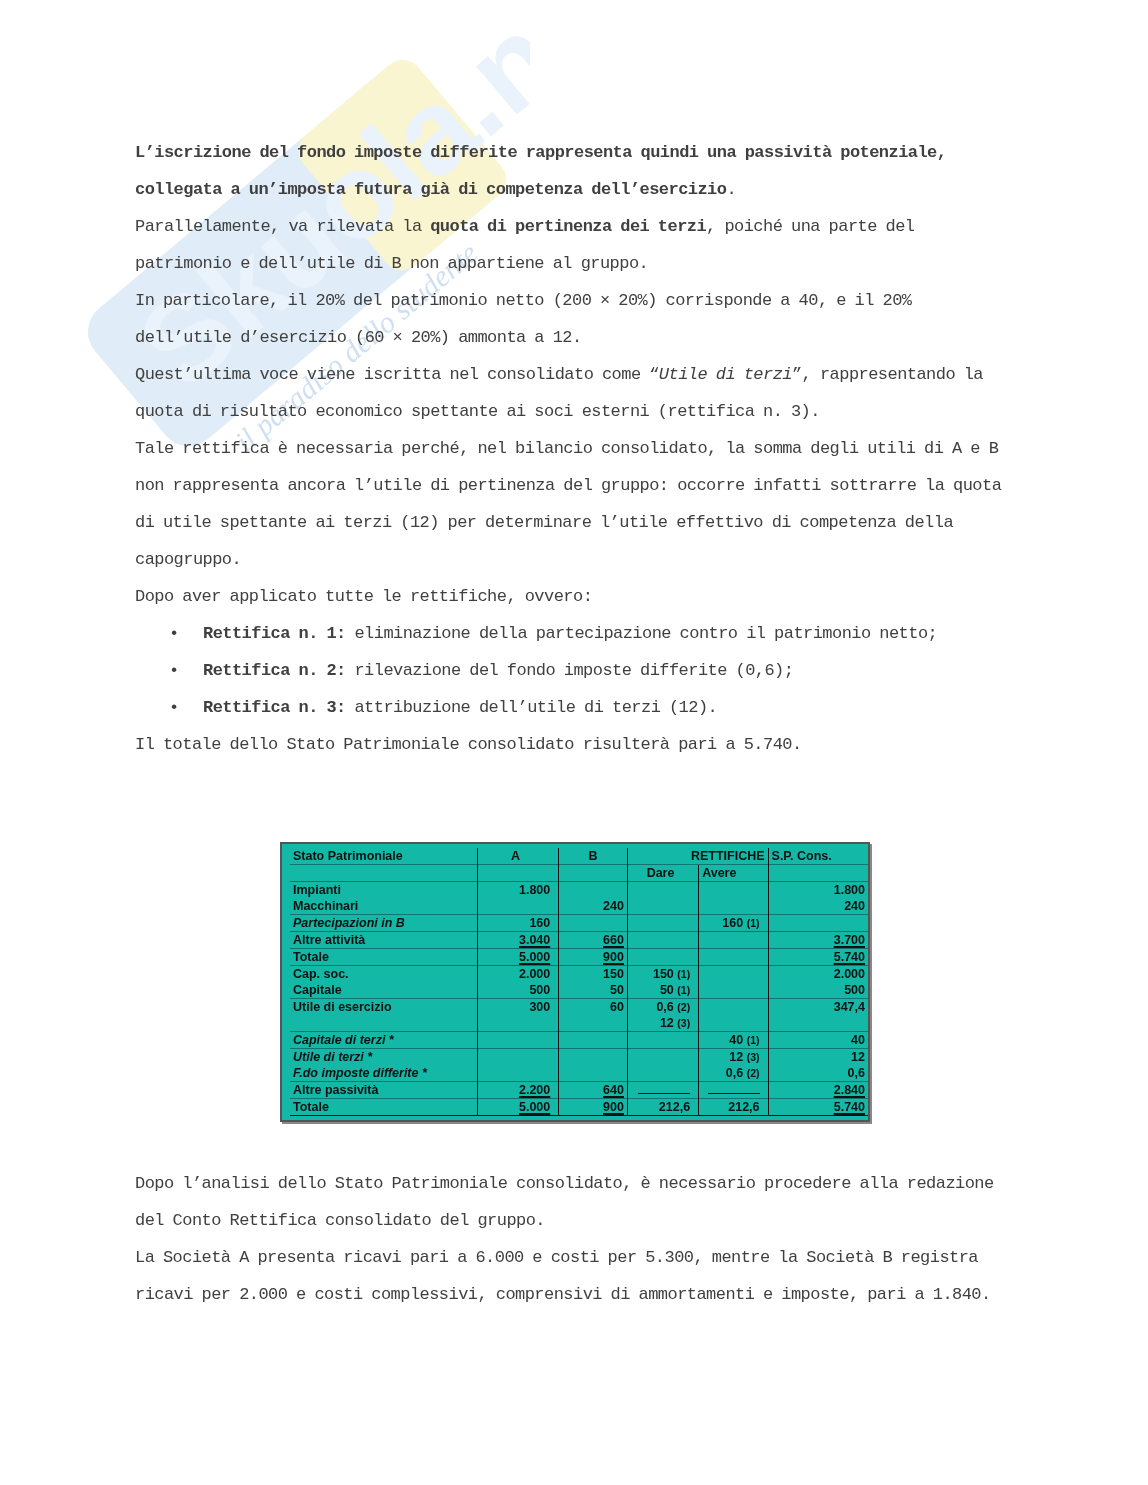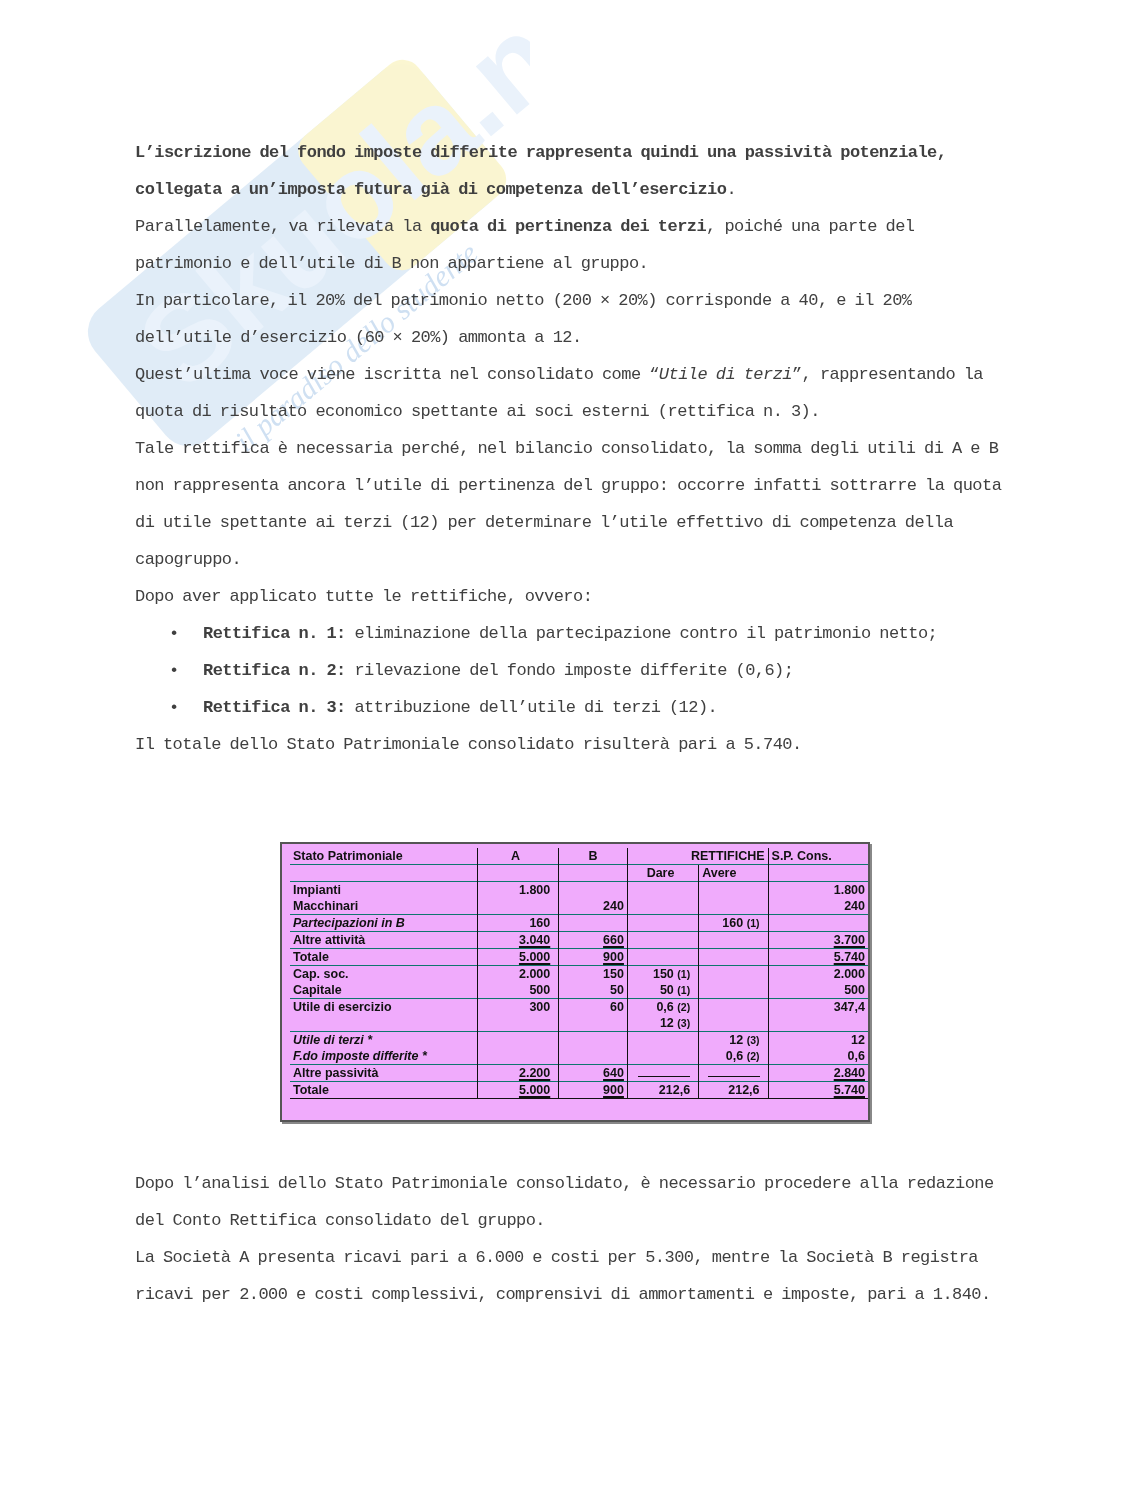--- a/index.html
+++ b/index.html
@@ -18,21 +18,21 @@
     #block2 { top: 1165px; }
     .text-block p { margin: 0; }
     .bold { font-weight: bold; }
     .ital { font-style: italic; }
     ul.rett { margin: 0; padding: 0; list-style: none; }
     ul.rett li { position: relative; padding-left: 68px; }
     ul.rett li .bullet { position: absolute; left: 34px; top: 0; }
 
     .table-frame {
       position: absolute; left: 280px; top: 842px; width: 586px; height: 276px;
-      border: 2px solid #555; box-shadow: 2px 2px 0 #888; background: #f0abfc;
+      border: 2px solid #555; box-shadow: 2px 2px 0 #888; background: #14b8a6;
     }
     table.sp {
       position: absolute; left: 8px; top: 4px; border-collapse: collapse;
       font-family: "Liberation Sans", sans-serif; font-size: 12.5px; line-height: 16px;
       font-weight: bold; color: #111;
     }
     table.sp td, table.sp th { padding: 0 3px; white-space: nowrap; }
     table.sp th { font-weight: bold; text-align: right; }
     table.sp th.left { text-align: left; }
     .c0 { width: 186px; text-align: left; }
@@ -161,20 +161,28 @@
       </tr>
       <tr>
         <td class="c0"></td>
         <td class="c1 vl"></td>
         <td class="c2 vl"></td>
         <td class="c3 vl"><span>12</span> <span class="ref">(3)</span></td>
         <td class="c4 vl"></td>
         <td class="c5 vl"></td>
       </tr>
       <tr class="bt">
+        <td class="c0 it">Capitale di terzi *</td>
+        <td class="c1 vl"></td>
+        <td class="c2 vl"></td>
+        <td class="c3 vl"></td>
+        <td class="c4 vl"><span>40</span> <span class="ref">(1)</span></td>
+        <td class="c5 vl">40</td>
+      </tr>
+      <tr class="bt">
         <td class="c0 it">Utile di terzi *</td>
         <td class="c1 vl"></td>
         <td class="c2 vl"></td>
         <td class="c3 vl"></td>
         <td class="c4 vl"><span>12</span> <span class="ref">(3)</span></td>
         <td class="c5 vl">12</td>
       </tr>
       <tr>
         <td class="c0 it">F.do imposte differite *</td>
         <td class="c1 vl"></td>

